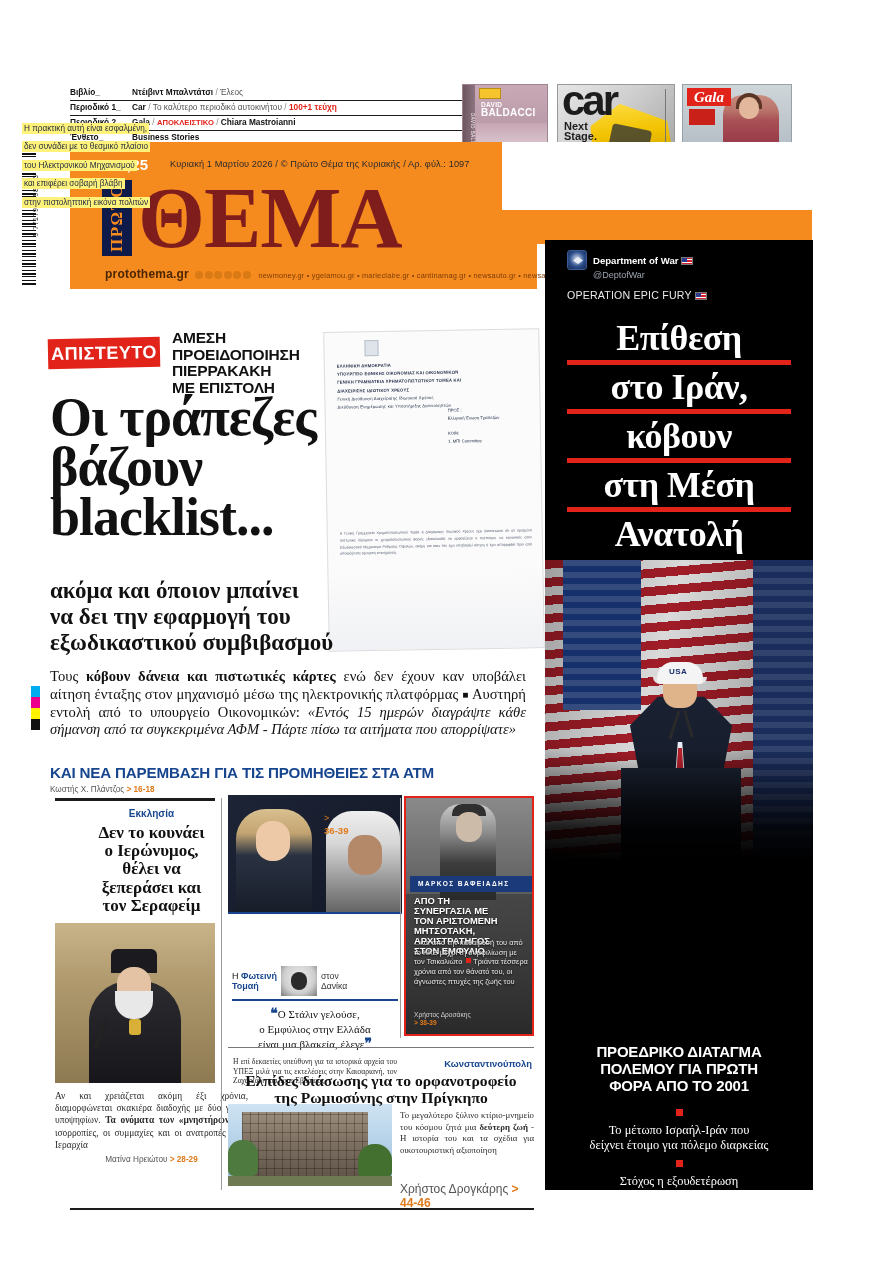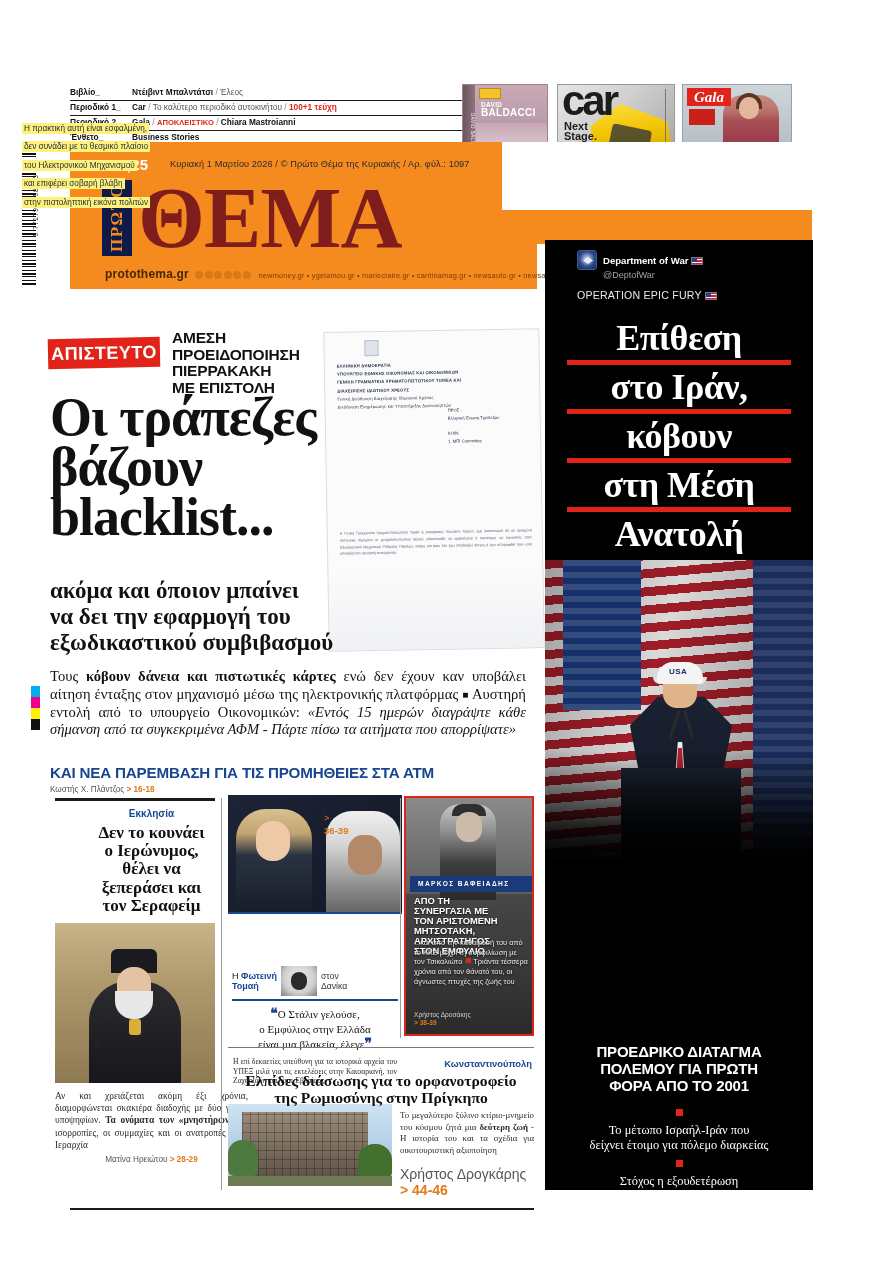--- a/index.html
+++ b/index.html
@@ -218,21 +218,21 @@
     -webkit-box-decoration-break:clone;
   }
   .docshade { position:absolute; left:0; bottom:0; width:100%; height:80px;
      background:linear-gradient(180deg, rgba(255,255,255,0), rgba(230,232,238,.5)); }
 
   
   .rightpanel {
     position:absolute; left:545px; top:240px; width:268px; height:950px;
     background:#000; overflow:hidden;
   }
-  .tweet { position:absolute; left:22px; top:10px; width:226px;margin-left:10px; }
+  .tweet { position:absolute; left:22px; top:10px; width:226px; }
   .tweet .row { display:flex; align-items:center; gap:6px; }
   .tweet .avatar { width:20px;height:20px;border-radius:3px;
      background:radial-gradient(circle at 50% 45%, #dfe6f5 0%, #2c4e8c 55%, #16264a 100%);
      border:1px solid #3a5a96; flex:0 0 20px; position:relative;}
   .tweet .avatar::after{content:"";position:absolute;left:5px;top:6px;width:10px;height:7px;
      background:#e8edf8; clip-path:polygon(0 50%,50% 0,100% 50%,50% 100%);}
   .tweet .nm { color:#fff; font-size:9.6px; font-weight:bold; }
   .tweet .hd { color:#9aa3ad; font-size:9px; margin-top:0px; margin-left:26px;}
   .tweet .op { color:#eaeaea; font-size:10.6px; margin-top:9px; letter-spacing:.2px;}
   .flag { display:inline-block; width:12px;height:8px; vertical-align:-1px;
@@ -407,21 +407,21 @@
   .cp-photo .tree { position:absolute; left:0px; top:36px; width:30px; height:36px;
      background:#4e7a3f; border-radius:14px 14px 6px 6px;}
   .cp-photo .tree2 { position:absolute; left:130px; top:40px; width:34px; height:34px;
      background:#44702f; border-radius:16px 16px 6px 6px;}
   .cp-photo .grd { position:absolute; left:0; bottom:0; width:100%; height:10px;
      background:#6d7a52;}
   .cp-text { position:absolute; left:172px; top:52px; width:134px;
      font-family:"Liberation Serif",serif; font-size:8.8px; line-height:1.32;
      color:#2a2a2a; text-align:justify;}
   .cp-text b { font-weight:bold; }
-  .cp-by { position:absolute; left:172px; top:108px; width:134px; font-size:14px;
+  .cp-by { position:absolute; left:172px; top:124px; width:134px; font-size:12px;
      color:#555; font-family:"Liberation Sans",sans-serif;}
   .cp-by .pg { color:#e07a1a; font-weight:bold; }
 
   .botrule { position:absolute; left:70px; top:1208px; width:464px; height:2px; background:#1b1b1b;}
   .botrule2 { position:absolute; left:228px; top:1047px; width:306px; height:1px; background:#777;}
   .vsep { position:absolute; width:1px; background:#9a9a9a; }
 </style>
 </head>
 <body>
 

